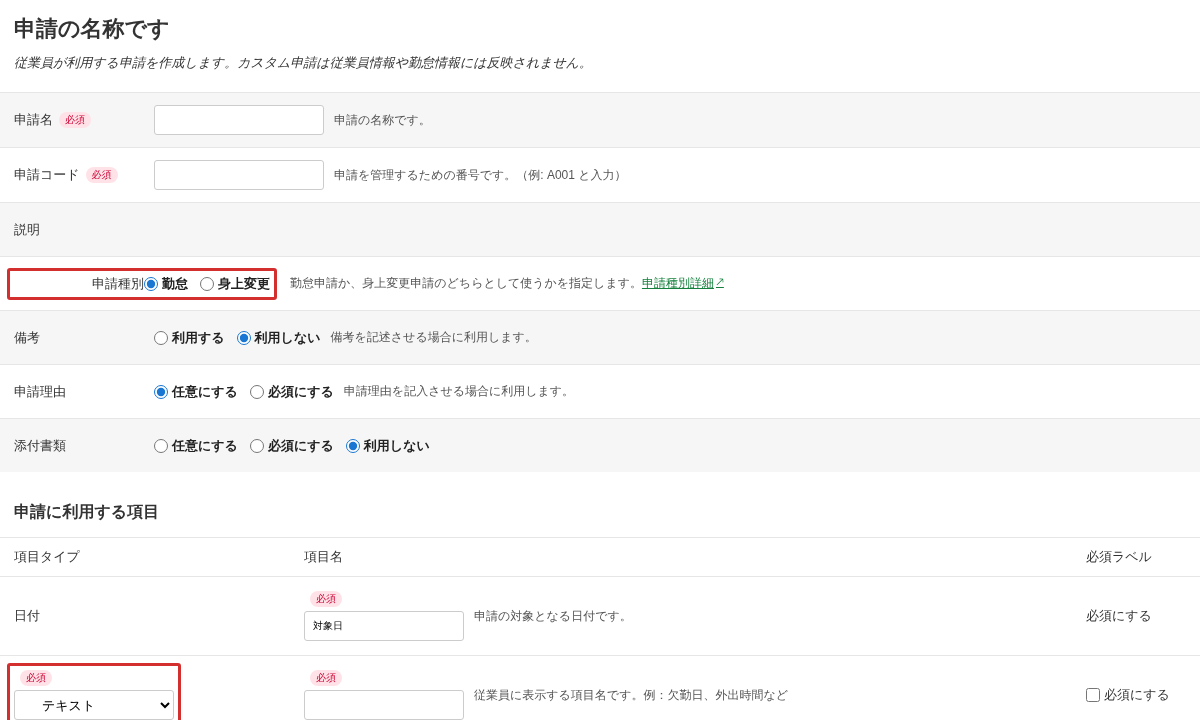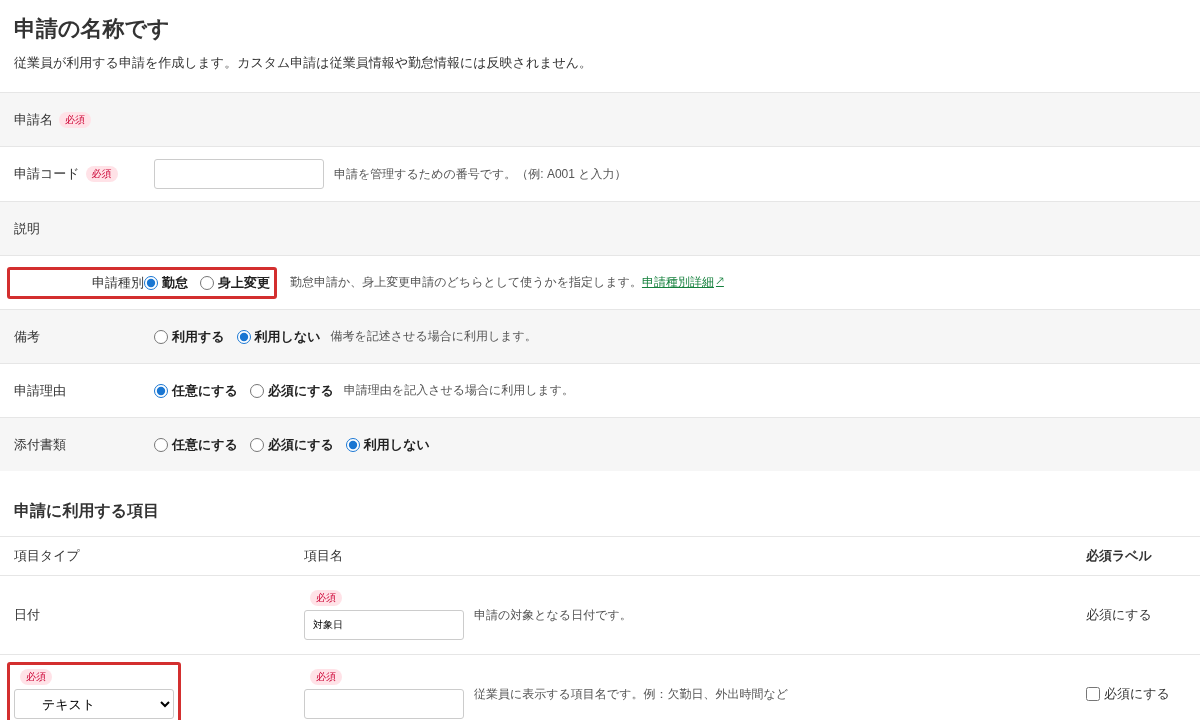--- a/index.html
+++ b/index.html
@@ -12,20 +12,21 @@
     }
     h2.page-title {
       font-size: 22px;
       font-weight: bold;
       padding: 14px 14px 10px 14px;
     }
     .page-desc {
       font-size: 13px;
       color: #333;
       padding: 0 14px 20px 14px;
+      font-style: italic;
     }
     .form-row {
       display: flex;
       align-items: center;
       padding: 12px 14px;
       border-top: 1px solid #e6e6e6;
       min-height: 54px;
       background: #f6f6f6;
     }
     .form-row.alt {
@@ -106,21 +107,21 @@
     .cols-header {
       display: flex;
       padding: 10px 14px;
       font-size: 13px;
       background: #fff;
       border-top: 1px solid #e6e6e6;
       border-bottom: 1px solid #e6e6e6;
     }
     .col-type { width: 290px; }
     .col-name { flex: 1; }
-    .col-req { width: 100px; text-align: left; font-weight: bold; }
+    .col-req { width: 100px; text-align: left; }
     .item-row {
       display: flex;
       align-items: center;
       padding: 14px 14px;
       border-bottom: 1px solid #e6e6e6;
     }
     .item-type-cell { width: 290px; display:flex; flex-direction:column; align-items:flex-start; gap:4px; }
     .item-name-cell { flex: 1; display:flex; align-items:center; gap:10px; }
     .item-name-stack { display:flex; flex-direction:column; align-items:flex-start; gap:4px; }
     .item-req-cell { width: 100px; display:flex; align-items:center; gap:4px; font-size:13px; }
@@ -138,20 +139,24 @@
 <body>
 
 <h2 class="page-title">申請の名称です</h2>
 <div class="page-desc">従業員が利用する申請を作成します。カスタム申請は従業員情報や勤怠情報には反映されません。</div>
 
 <div class="form-row">
   <div class="form-label">
     <span>申請名</span>
     <span class="badge-req">必須</span>
   </div>
+  <div class="form-body">
+    <input type="text" class="txt w-170" style="">
+    <span class="hint">申請の名称です。</span>
+  </div>
 </div>
 
 <div class="form-row alt">
   <div class="form-label">
     <span>申請コード</span>
     <span class="badge-req">必須</span>
   </div>
   <div class="form-body">
     <input type="text" class="txt w-170" style="">
     <span class="hint">申請を管理するための番号です。（例: A001 と入力）</span>

